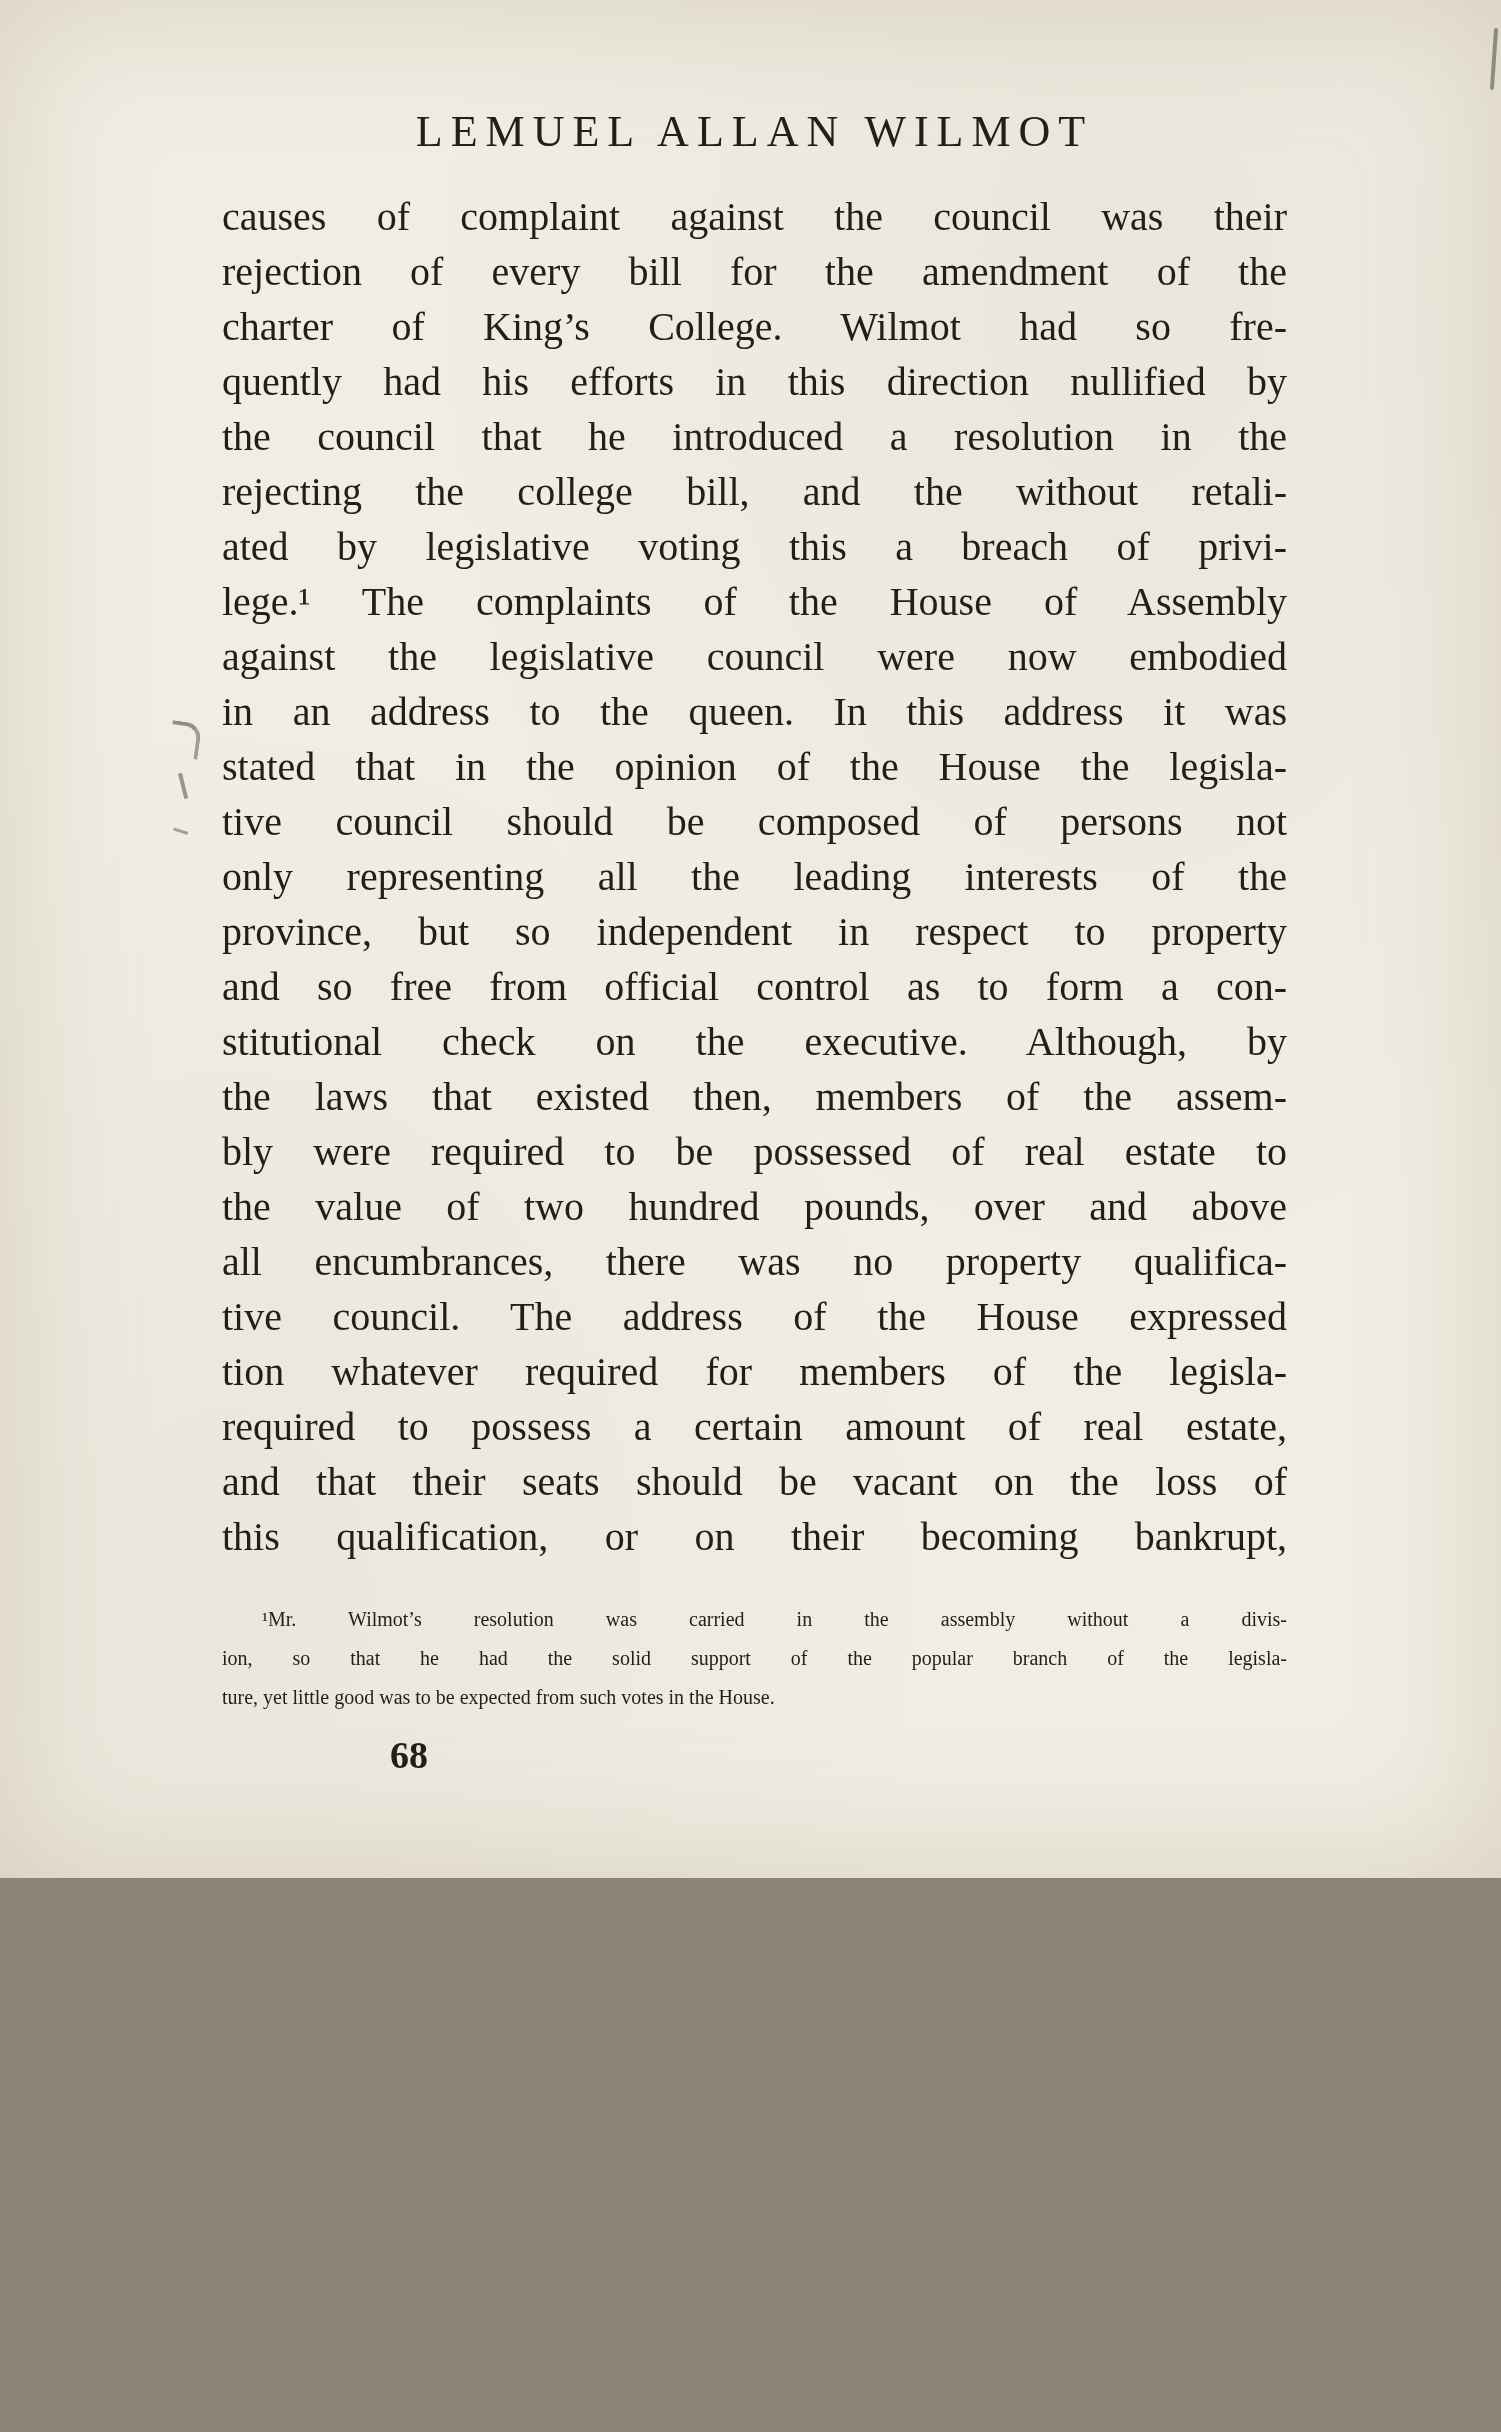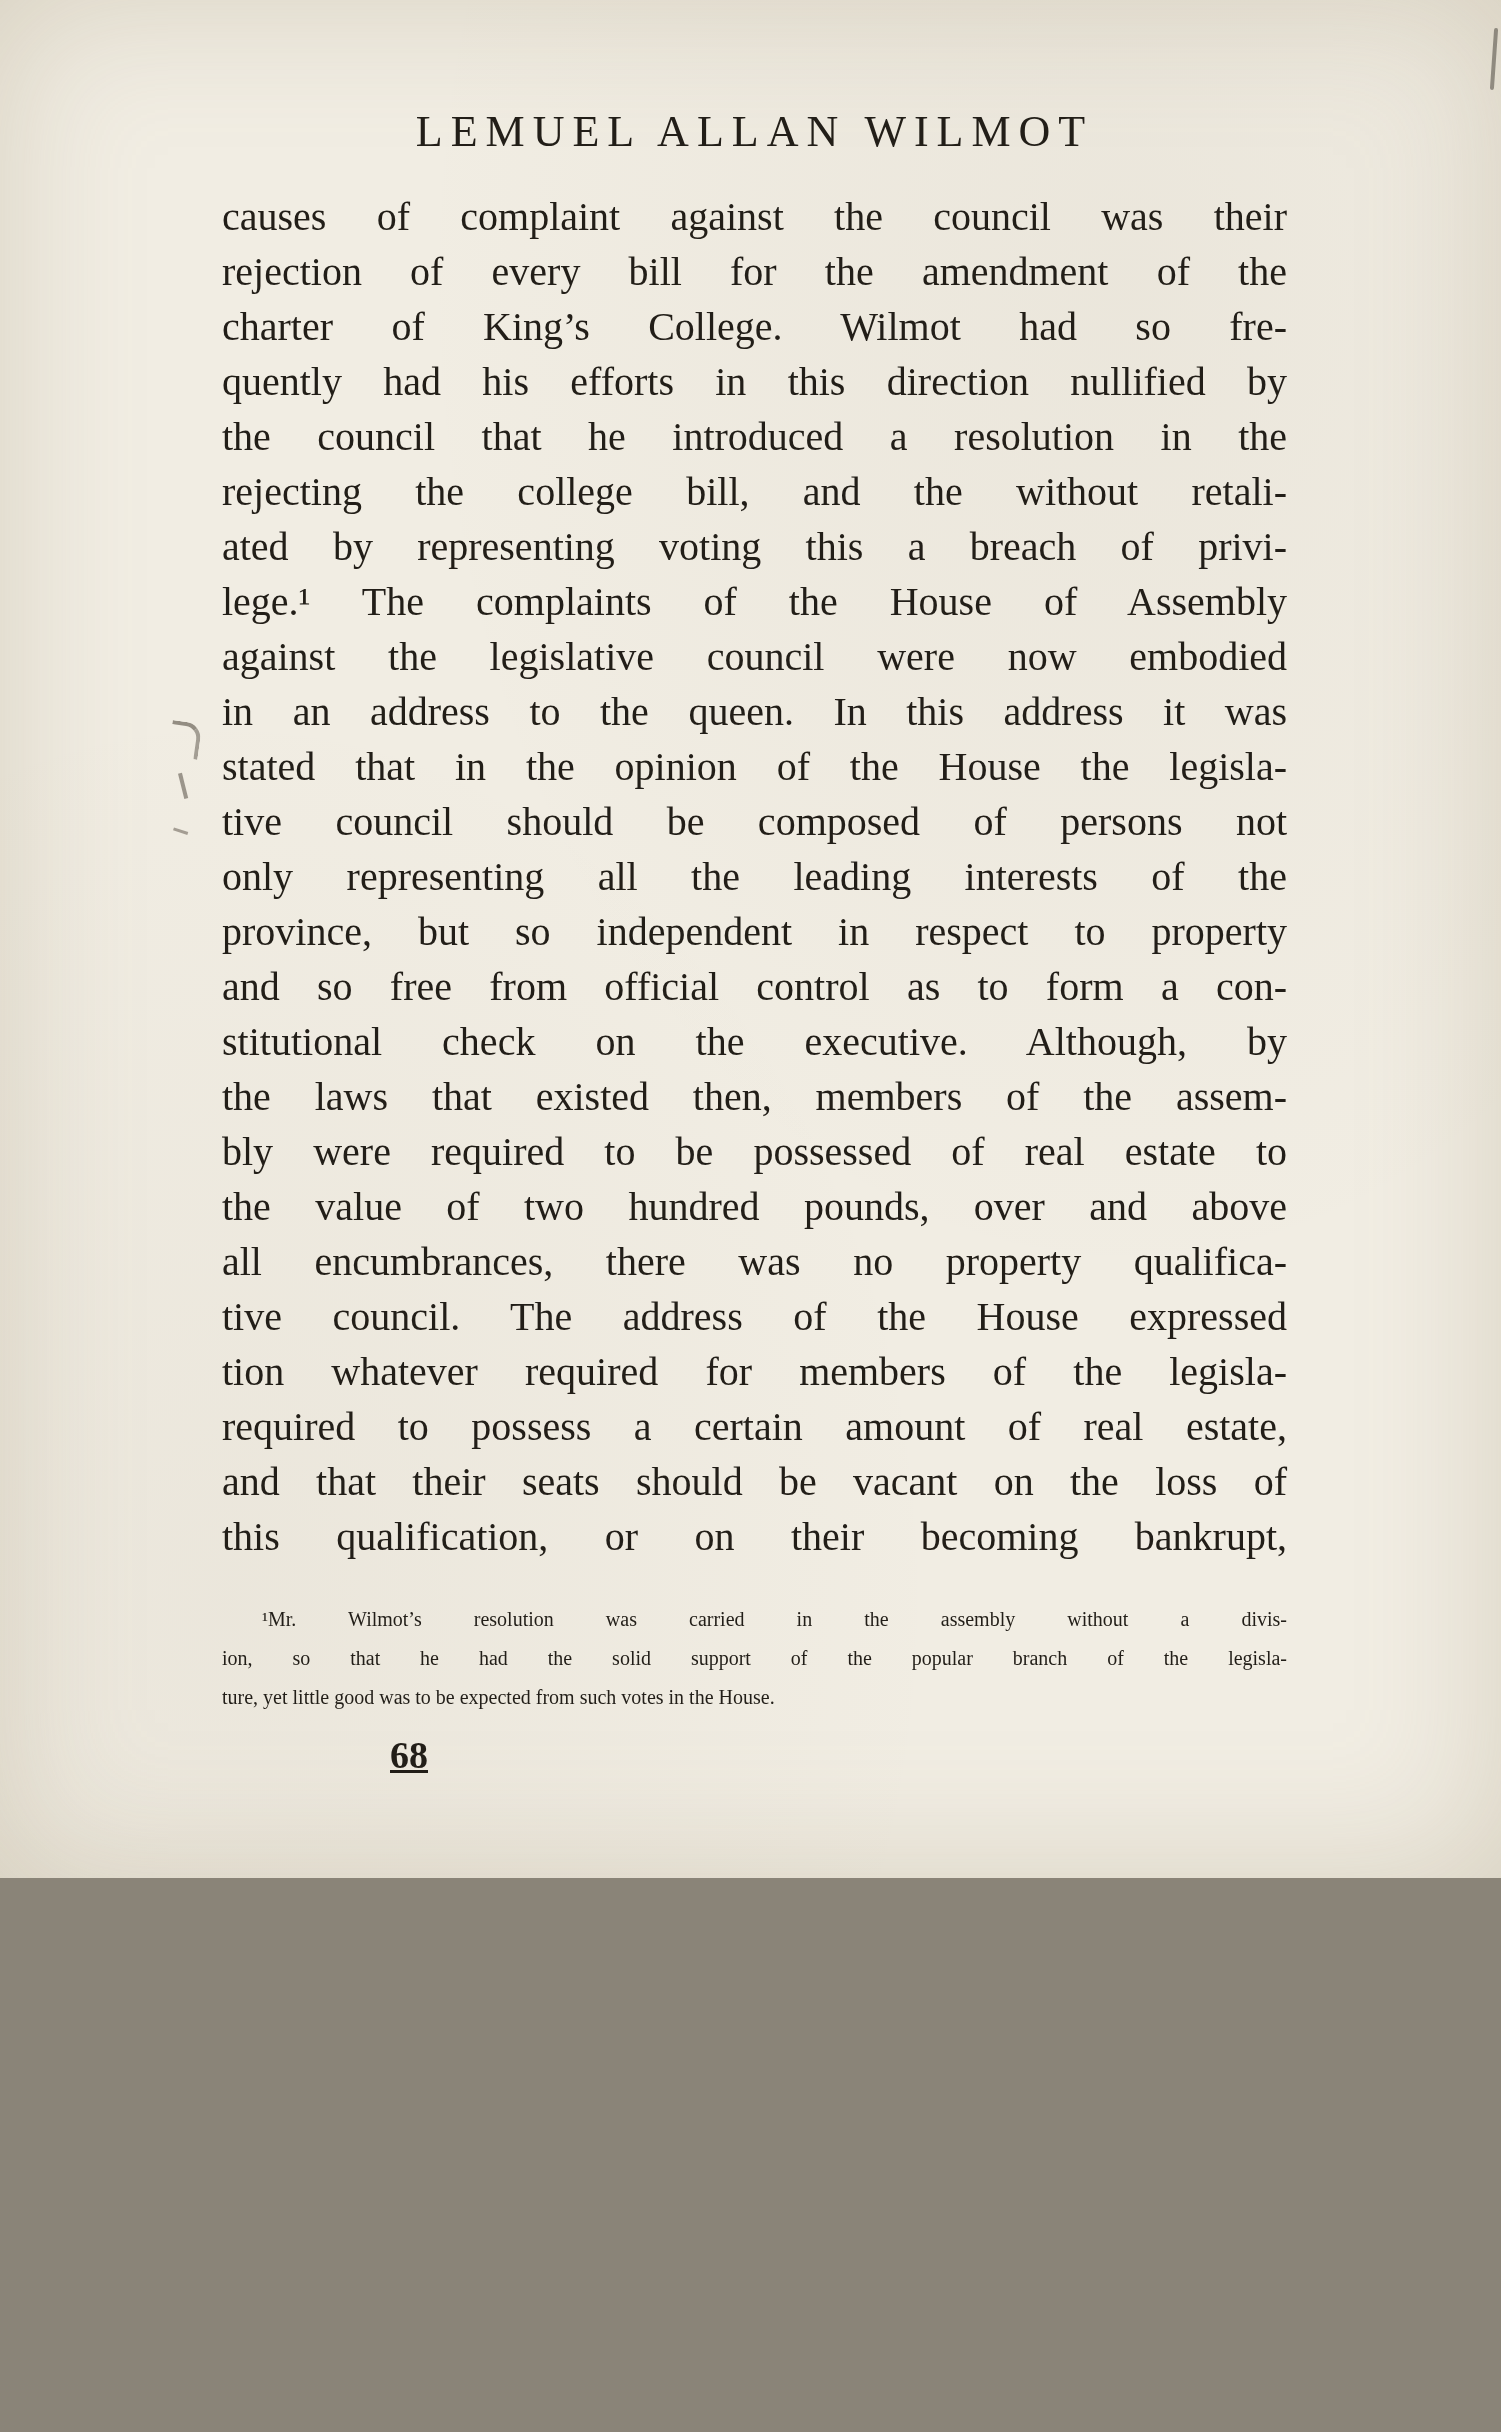--- a/index.html
+++ b/index.html
@@ -53,21 +53,20 @@
     text-align: justify;
     text-align-last: justify;
   }
   .fline.first { text-indent: 40px; }
   .fline.last  { text-align-last: left; }
   .page-number {
     margin-top: 16px;
     margin-left: 168px;
     font-size: 38px;
     font-weight: bold;
-    text-decoration: underline;
   }
   
   .artifact { position: absolute; pointer-events: none; }
   .mark-hook {
     left: 170px; top: 722px; width: 26px; height: 32px;
     border-top: 4px solid rgba(70,62,52,0.55);
     border-right: 4px solid rgba(70,62,52,0.45);
     border-radius: 0 16px 0 0;
     transform: rotate(8deg);
   }
@@ -106,21 +105,21 @@
   <div class="text-block">
     <h1 class="header">LEMUEL ALLAN WILMOT</h1>
 
     <div class="body-text" id="body-lines">
         <div class="line">causes of complaint against the council was their</div>
         <div class="line">rejection of every bill for the amendment of the</div>
         <div class="line">charter of King’s College. Wilmot had so fre-</div>
         <div class="line">quently had his efforts in this direction nullified by</div>
         <div class="line">the council that he introduced a resolution in the</div>
         <div class="line">rejecting the college bill, and the without retali-</div>
-        <div class="line">ated by representing voting this a breach of privi-</div>
+        <div class="line">ated by legislative voting this a breach of privi-</div>
         <div class="line">lege.¹ The complaints of the House of Assembly</div>
         <div class="line">against the legislative council were now embodied</div>
         <div class="line">in an address to the queen. In this address it was</div>
         <div class="line">stated that in the opinion of the House the legisla-</div>
         <div class="line">tive council should be composed of persons not</div>
         <div class="line">only representing all the leading interests of the</div>
         <div class="line">province, but so independent in respect to property</div>
         <div class="line">and so free from official control as to form a con-</div>
         <div class="line">stitutional check on the executive. Although, by</div>
         <div class="line">the laws that existed then, members of the assem-</div>

